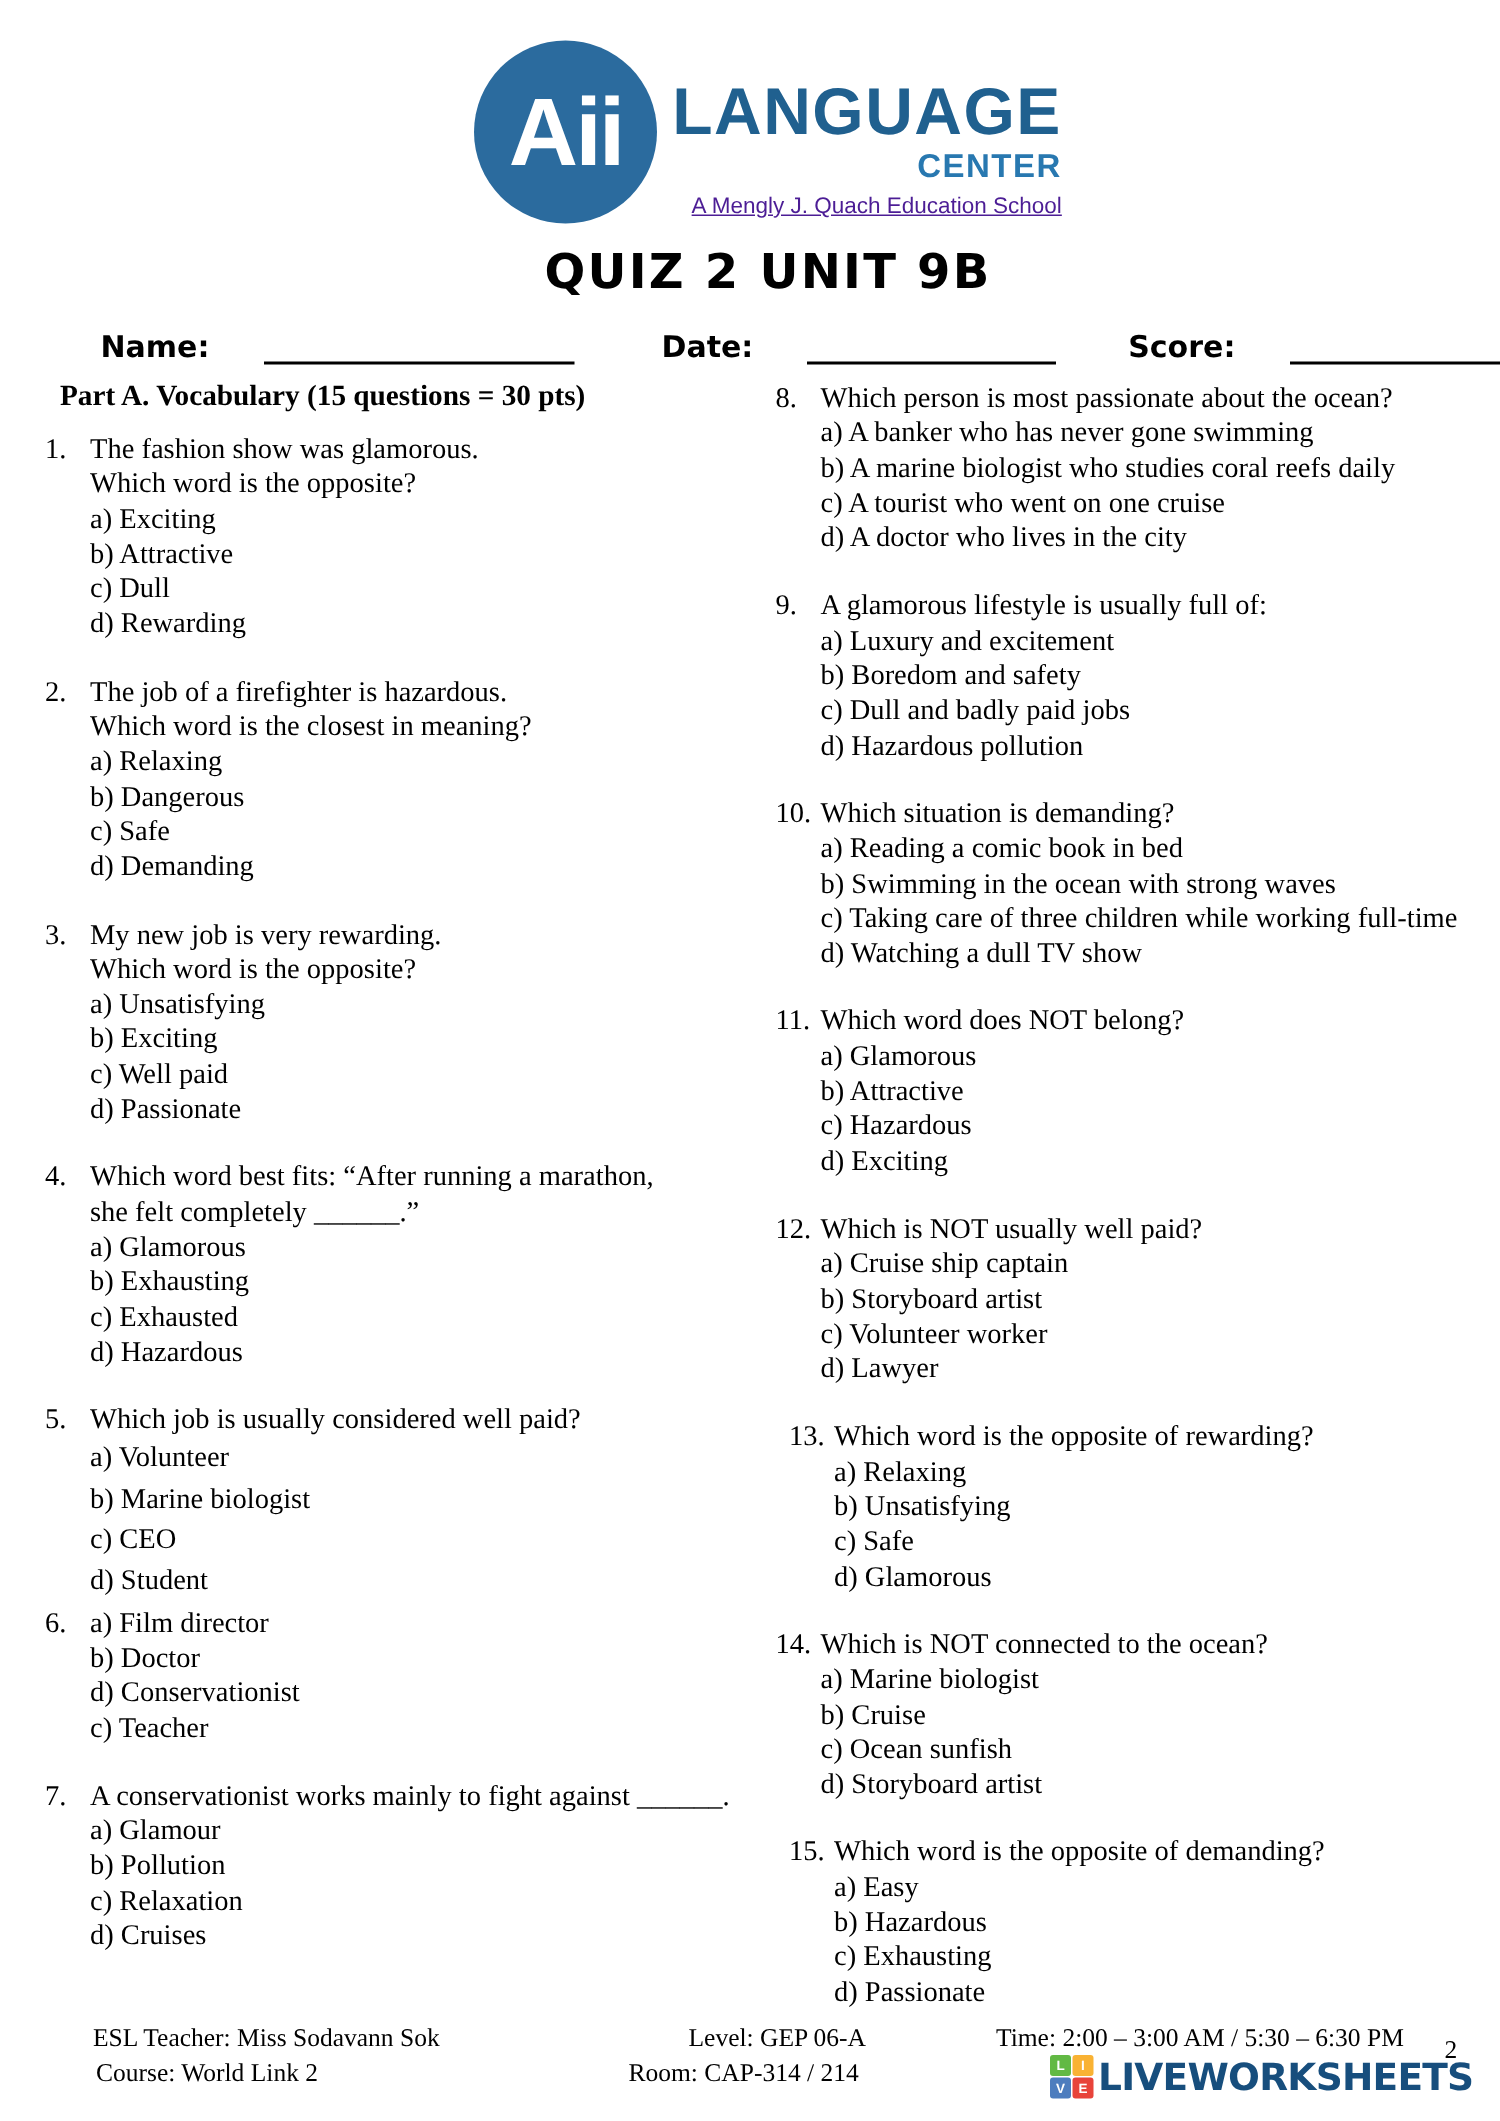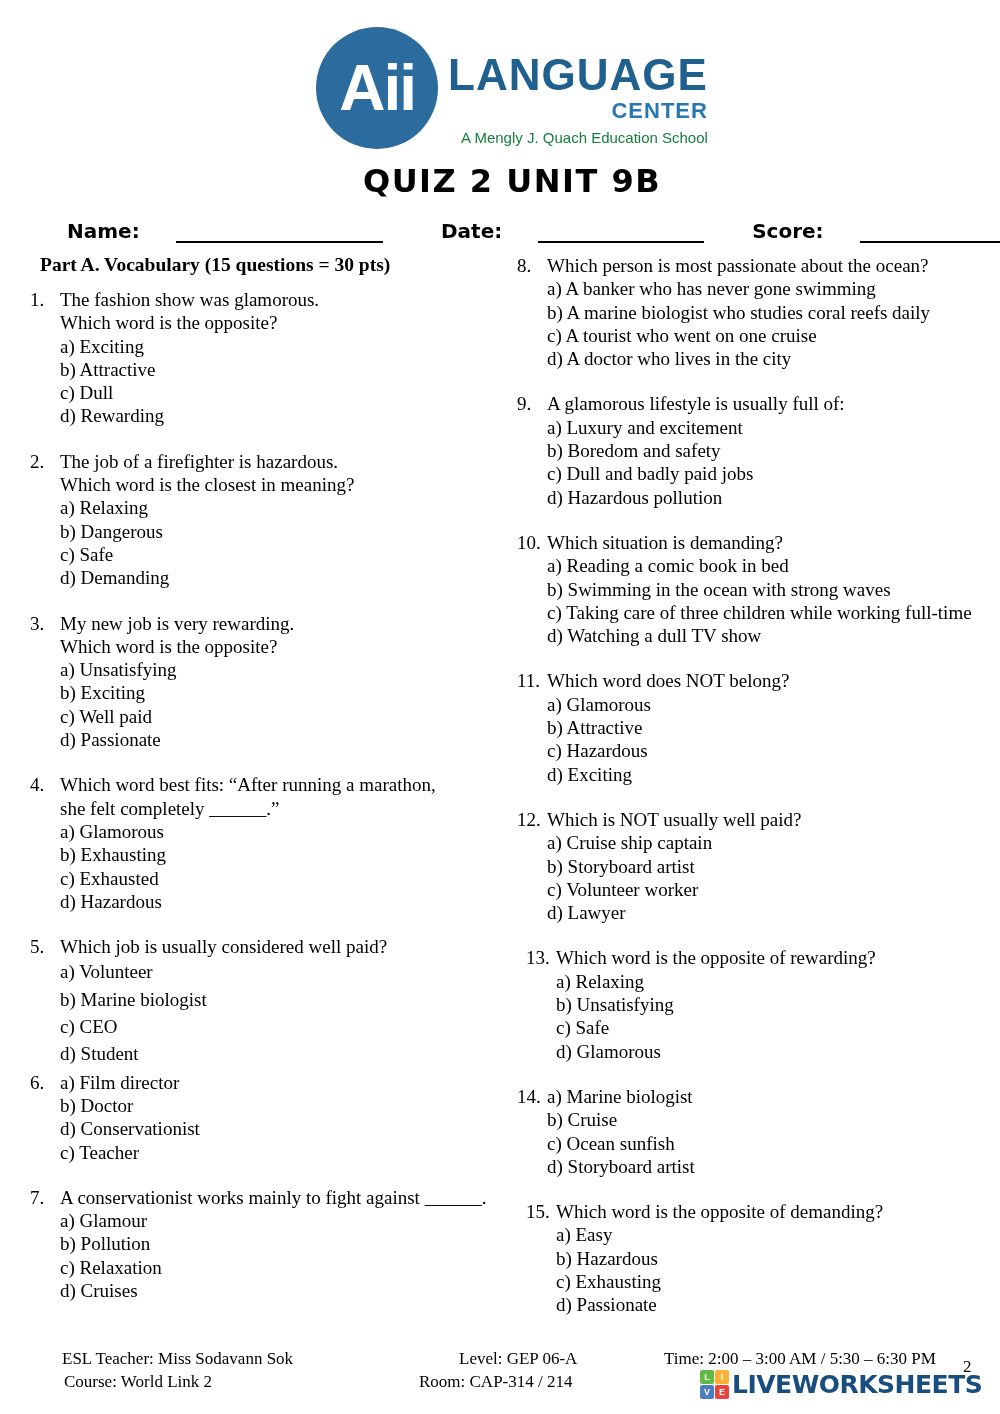--- a/index.html
+++ b/index.html
@@ -92,21 +92,21 @@
 
 <div class="page">
 
   <div class="header">
     <div class="logo-circle" style="background: rgb(43, 107, 158);">
       <span>Aii</span>
     </div>
     <div class="logo-text">
       <div class="logo-title" style="color: rgb(32, 96, 143);">LANGUAGE</div>
       <div class="logo-center" style="color: rgb(40, 120, 176);">CENTER</div>
-      <div class="logo-tagline" style="color: #15803d;">A Mengly J. Quach Education School</div>
+      <div class="logo-tagline" style="color: #4c1d95; text-decoration: underline;">A Mengly J. Quach Education School</div>
     </div>
   </div>
 
   <div class="quiz-title">QUIZ 2 UNIT 9B</div>
 
   <div class="fields">
     <span>Name:</span>
     <span class="blank w-name"></span>
     <span class="gap-date">Date:</span>
     <span class="blank w-date"></span>
@@ -248,20 +248,21 @@
             <div class="q-line"><span>Which word is the opposite of </span><b>rewarding</b><span>?</span></div>
             <div class="q-opt">a) Relaxing</div>
             <div class="q-opt">b) Unsatisfying</div>
             <div class="q-opt">c) Safe</div>
             <div class="q-opt">d) Glamorous</div>
           </div>
   </div>
         <div class="question">
     <span class="q-num">14.</span>
     <div class="q-body">
+            <div class="q-line"><span>Which is NOT connected to the ocean?</span></div>
             <div class="q-opt">a) Marine biologist</div>
             <div class="q-opt">b) Cruise</div>
             <div class="q-opt">c) Ocean sunfish</div>
             <div class="q-opt">d) Storyboard artist</div>
           </div>
   </div>
         <div class="question indent">
     <span class="q-num">15.</span>
     <div class="q-body">
             <div class="q-line"><span>Which word is the opposite of </span><b>demanding</b><span>?</span></div>

